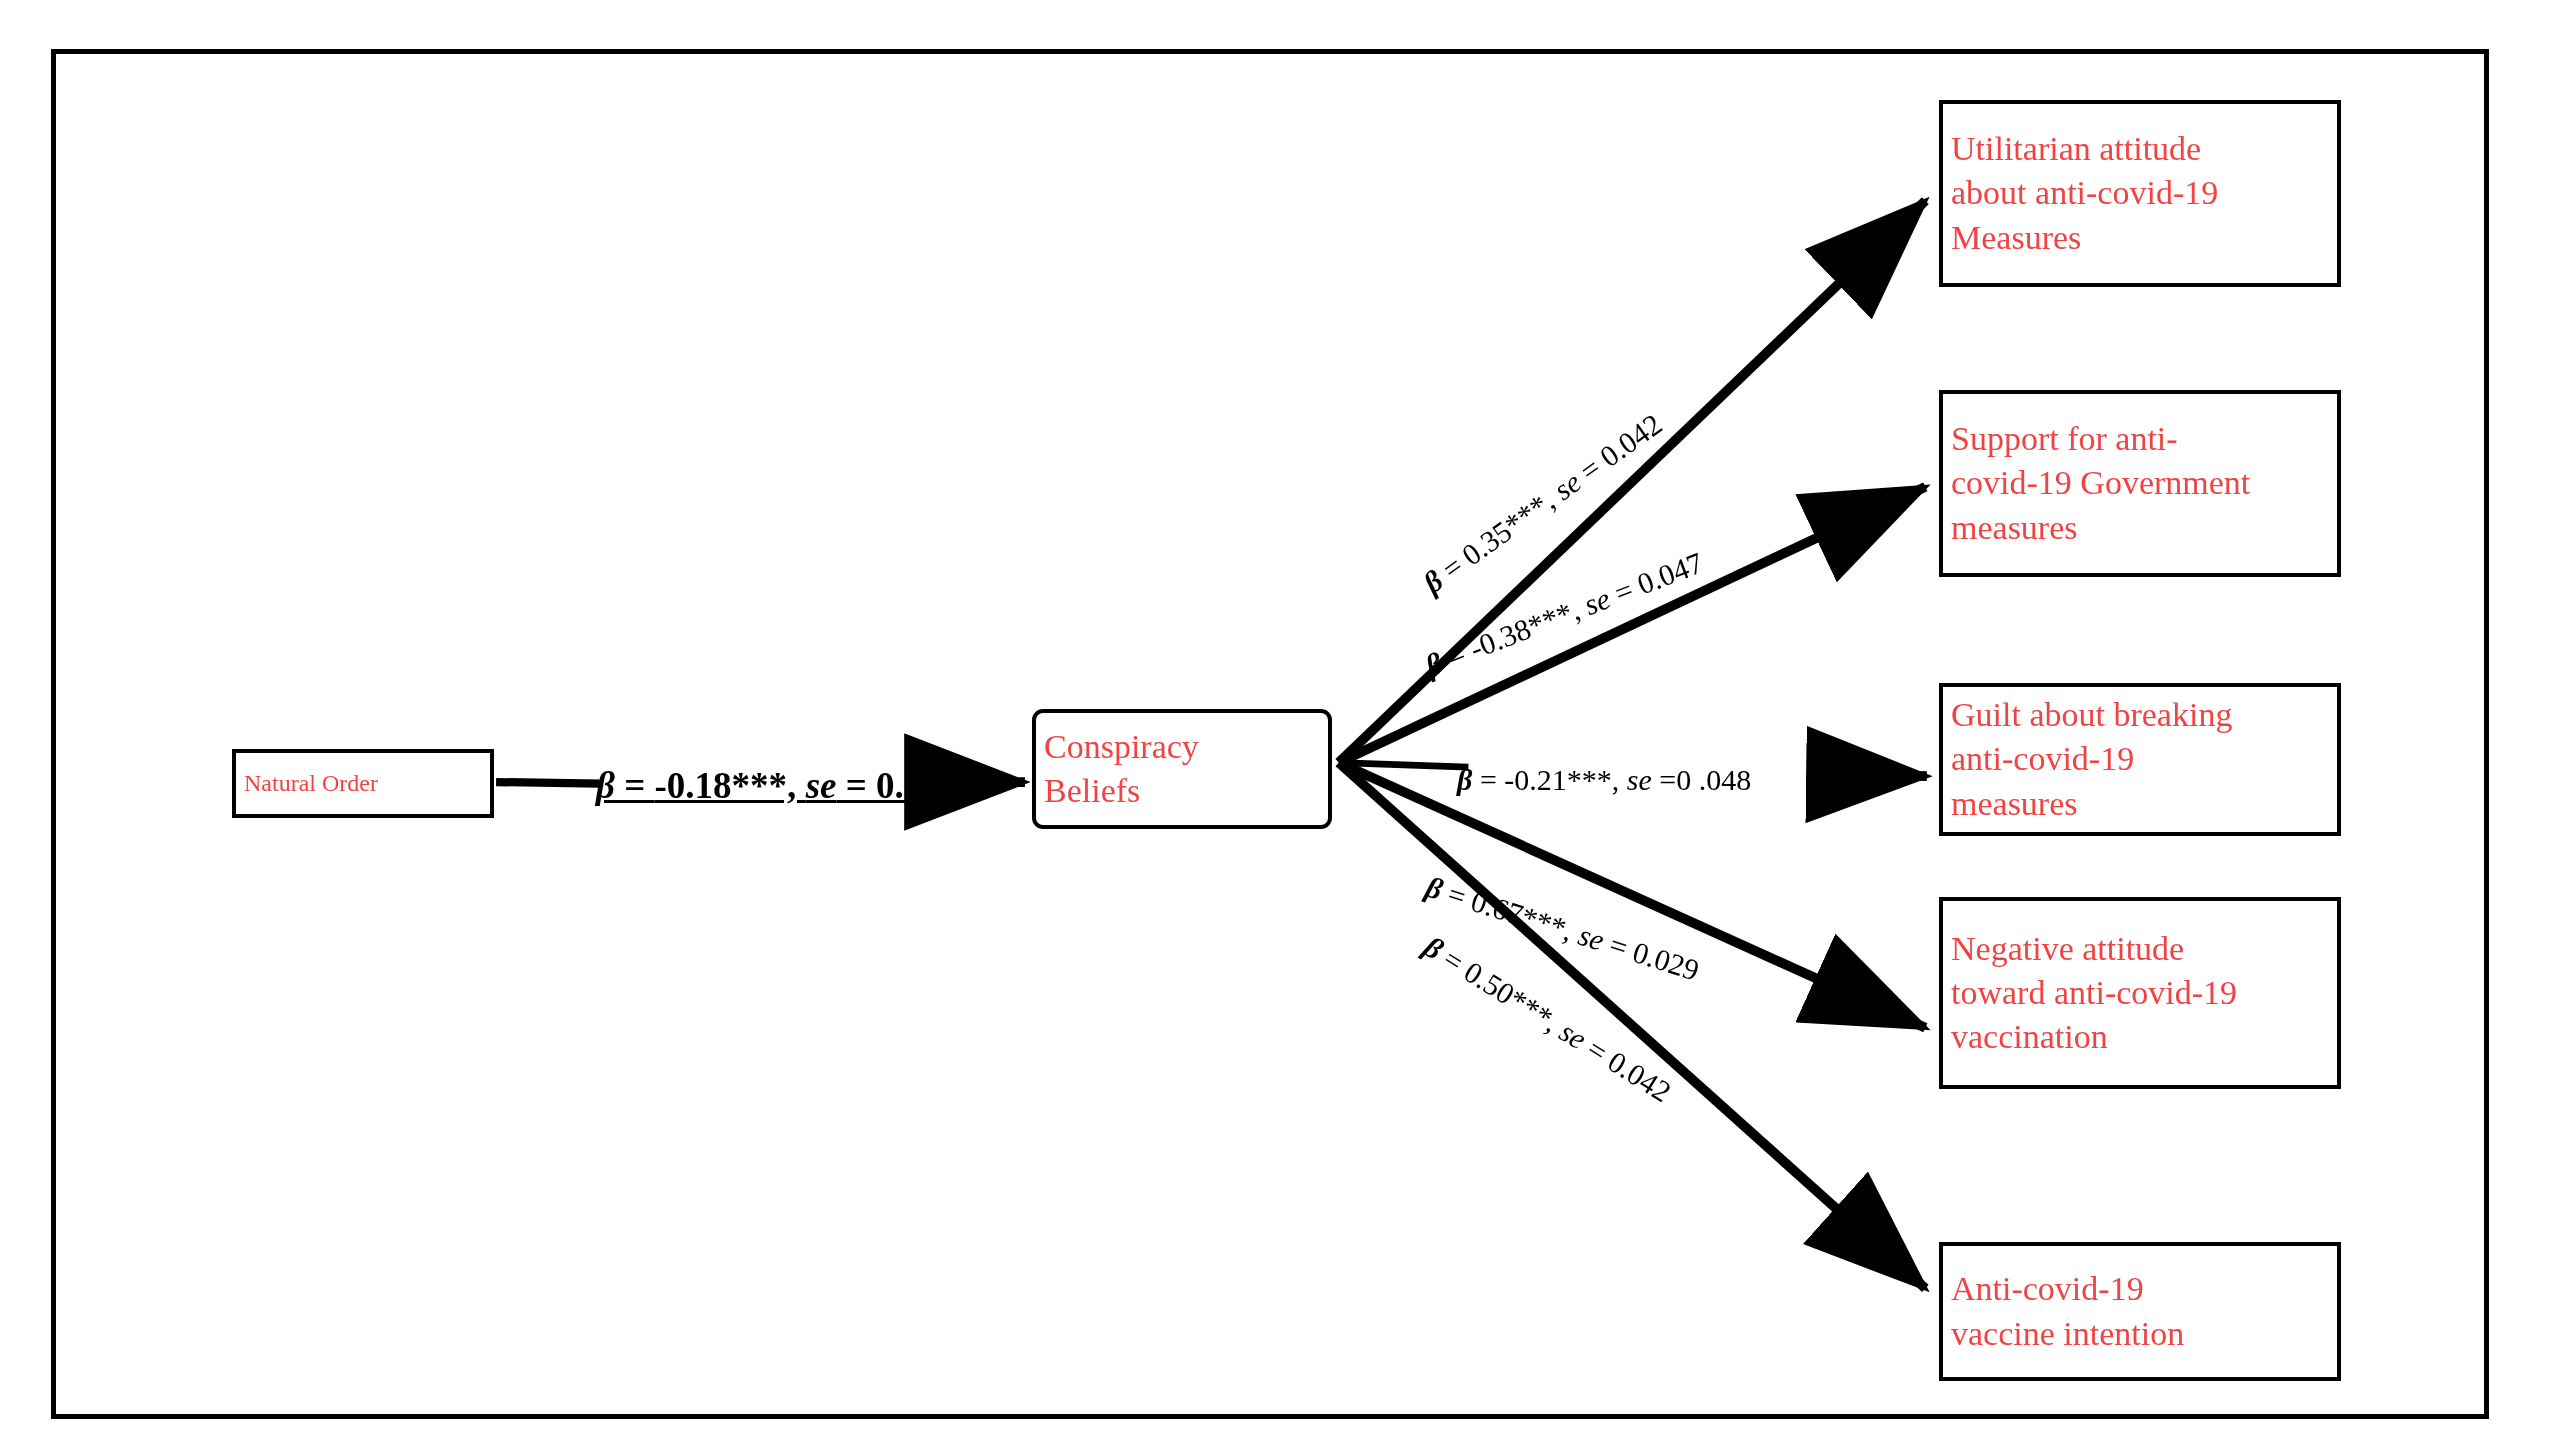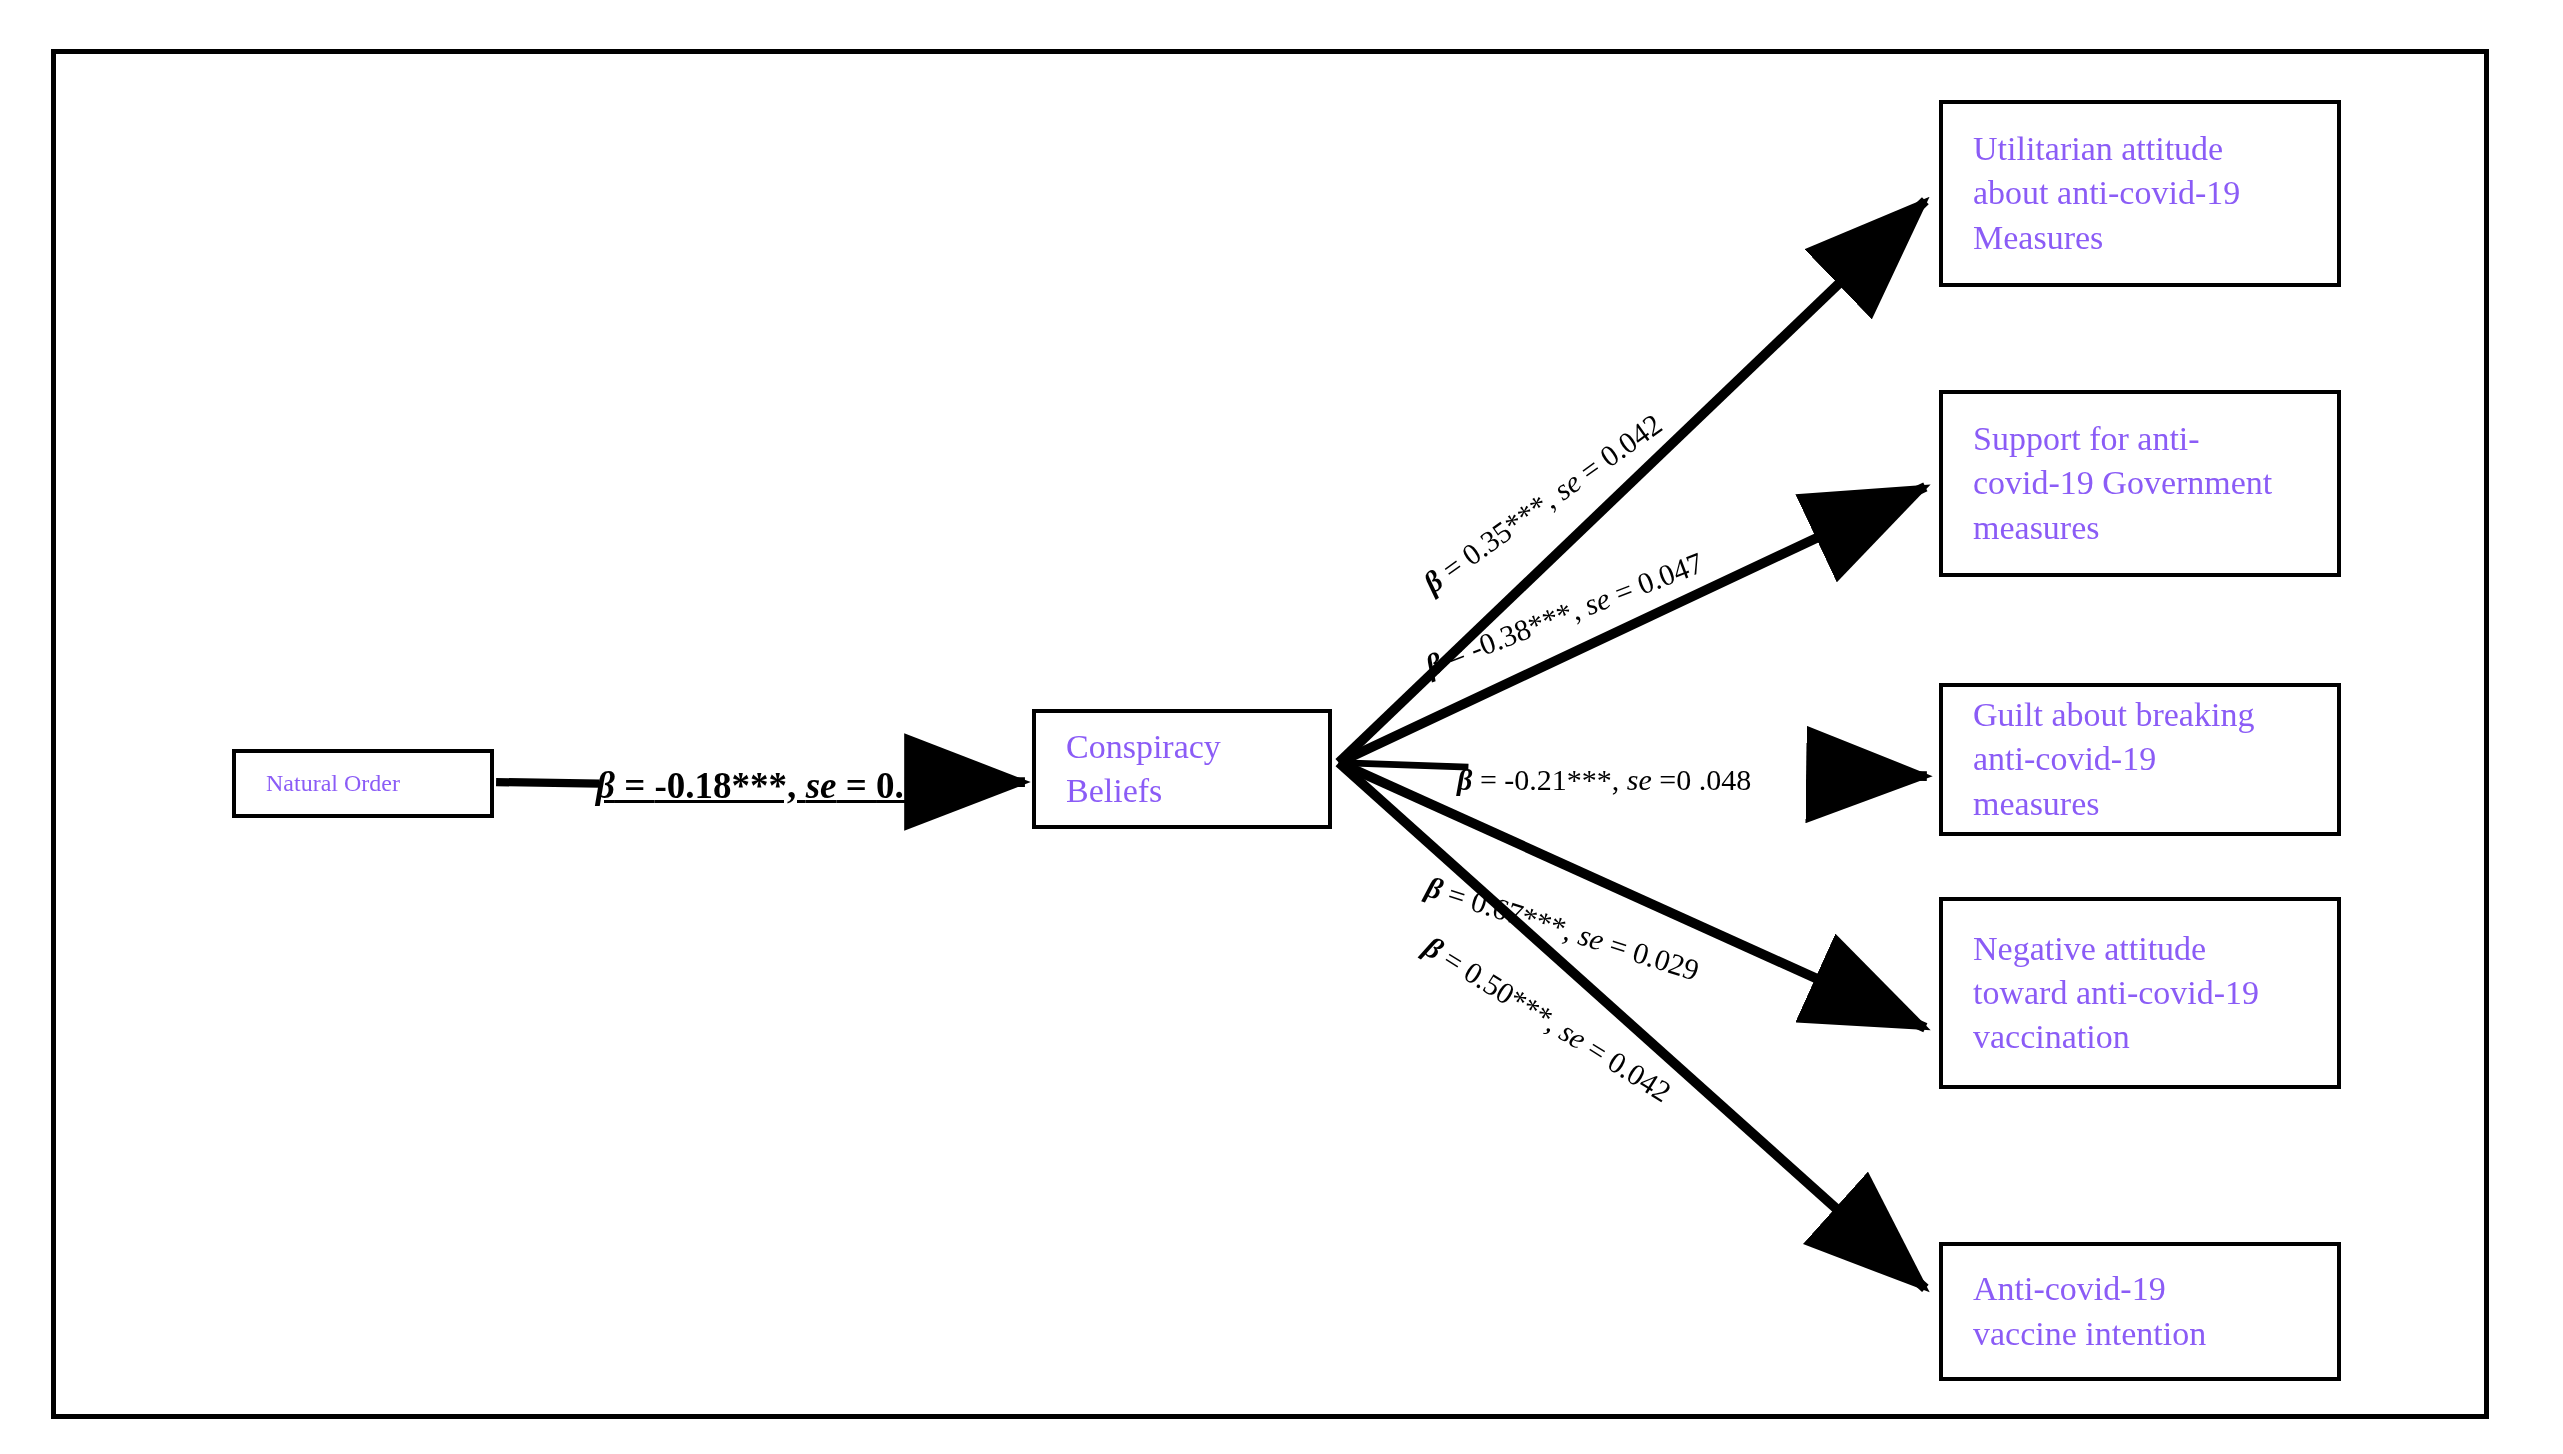--- a/index.html
+++ b/index.html
@@ -3,24 +3,24 @@
 <meta charset="utf-8">
 <title>Path Diagram</title>
 <style>
   html,body{margin:0;padding:0;background:#ffffff;}
   body{width:2563px;height:1454px;font-family:"Liberation Serif","DejaVu Serif",serif;color:#000;}
   #stage{position:relative;width:2563px;height:1454px;overflow:hidden;background:#fff;}
   #frame{position:absolute;left:51px;top:49px;width:2438px;height:1370px;border:5.2px solid #000;box-sizing:border-box;}
   svg#wires{position:absolute;left:0;top:0;width:2563px;height:1454px;pointer-events:none;}
   .node{position:absolute;box-sizing:border-box;border:4.5px solid #000;background:#fff;
         display:flex;align-items:center;}
-  .node .txt{display:block;padding:0 30px;line-height:1.30;font-size:34px;color:#8b5cf6;}
+  .node .txt{display:block;padding:0 8px;line-height:1.30;font-size:34px;color:#ef4444;}
   #node-natural-order{left:232px;top:749px;width:262px;height:69px;}
   #node-natural-order .txt{font-size:24px;text-align:center;}
-  #node-conspiracy{left:1032px;top:709px;width:300px;height:120px;}
+  #node-conspiracy{left:1032px;top:709px;width:300px;height:120px;border-radius:11px;}
   #node-conspiracy .txt{font-size:34px;}
   .outcome{left:1939px;width:402px;}
   #node-utilitarian{top:100px;height:187px;}
   #node-support{top:390px;height:187px;}
   #node-guilt{top:683px;height:153px;}
   #node-negative{top:897px;height:192px;}
   #node-intention{top:1242px;height:139px;}
   .edge-label{position:absolute;white-space:nowrap;font-size:30px;line-height:1;color:#000;
               transform-origin:0 50%;}
   .edge-label .beta{font-family:"Liberation Serif","DejaVu Serif",serif;font-style:italic;font-weight:bold;}

